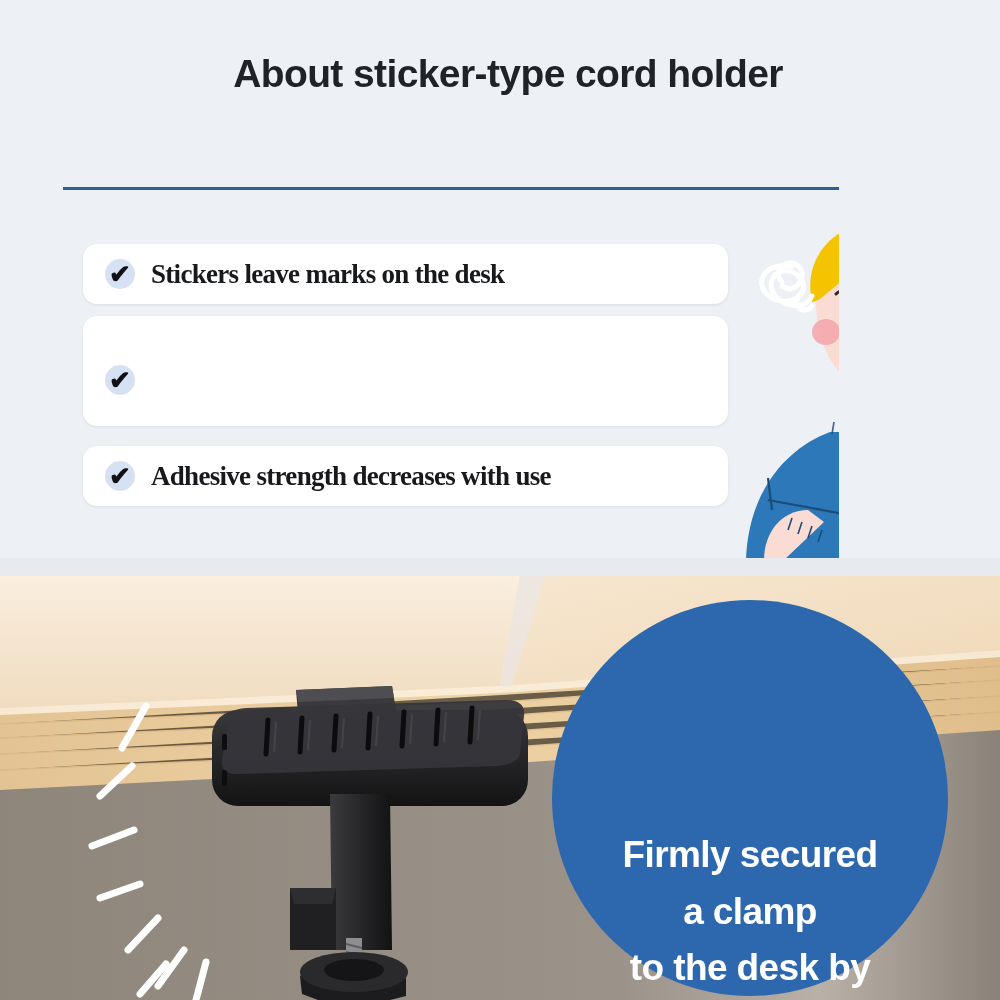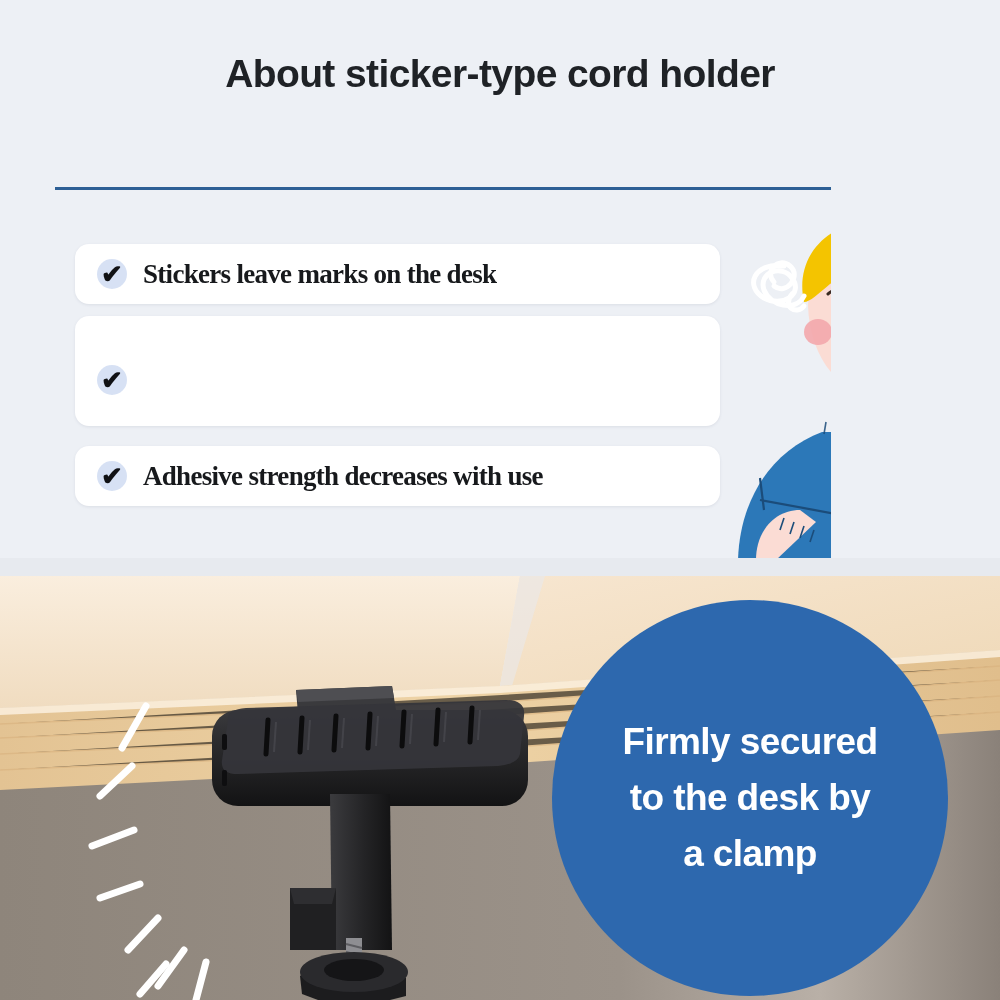--- a/index.html
+++ b/index.html
@@ -12,21 +12,21 @@
     width: 1000px;
     height: 1000px;
     overflow: hidden;
     font-family: "Liberation Sans", sans-serif;
     background: #edf0f5;
   }
 
   
   .top-section {
     position: absolute;
-    left: 0; top: 0;
+    left: 8px; top: 0;
     width: 831px;
     height: 560px;
     background: #edf0f5;
     overflow: hidden;
   }
 
   .kicker {
     position: absolute;
     left: 0; top: 52px;
     width: 1000px;
@@ -136,21 +136,21 @@
   .callout {
     position: absolute;
     left: 552px; top: 600px;
     width: 396px;
     height: 396px;
     border-radius: 50%;
     background: #2d68ae;
     display: flex;
     flex-direction: column;
     align-items: center;
-    justify-content: center;
+    justify-content: flex-end;
     text-align: center;
   }
   .callout span {
     display: block;
     color: #ffffff;
     font-size: 37px;
     font-weight: bold;
     letter-spacing: -0.6px;
     line-height: 1.52;
     white-space: nowrap;
@@ -384,17 +384,17 @@
         <path d="M300 418 L318 404 L342 400 L366 400 L390 406 L406 420
                  L406 438 L390 442 L318 442 L302 436 Z" fill="#1C1C1E"></path>
         <ellipse cx="354" cy="414" rx="54" ry="20" fill="#2A2A2D"></ellipse>
         <ellipse cx="354" cy="412" rx="30" ry="11" fill="#151517"></ellipse>
       </g>
     </svg>
   </div>
 
   <div class="callout">
     <span>Firmly secured</span>
+    <span>a clamp</span>
     <span>to the desk by</span>
-    <span>a clamp</span>
   </div>
 
 </div>
 
 </body></html>

